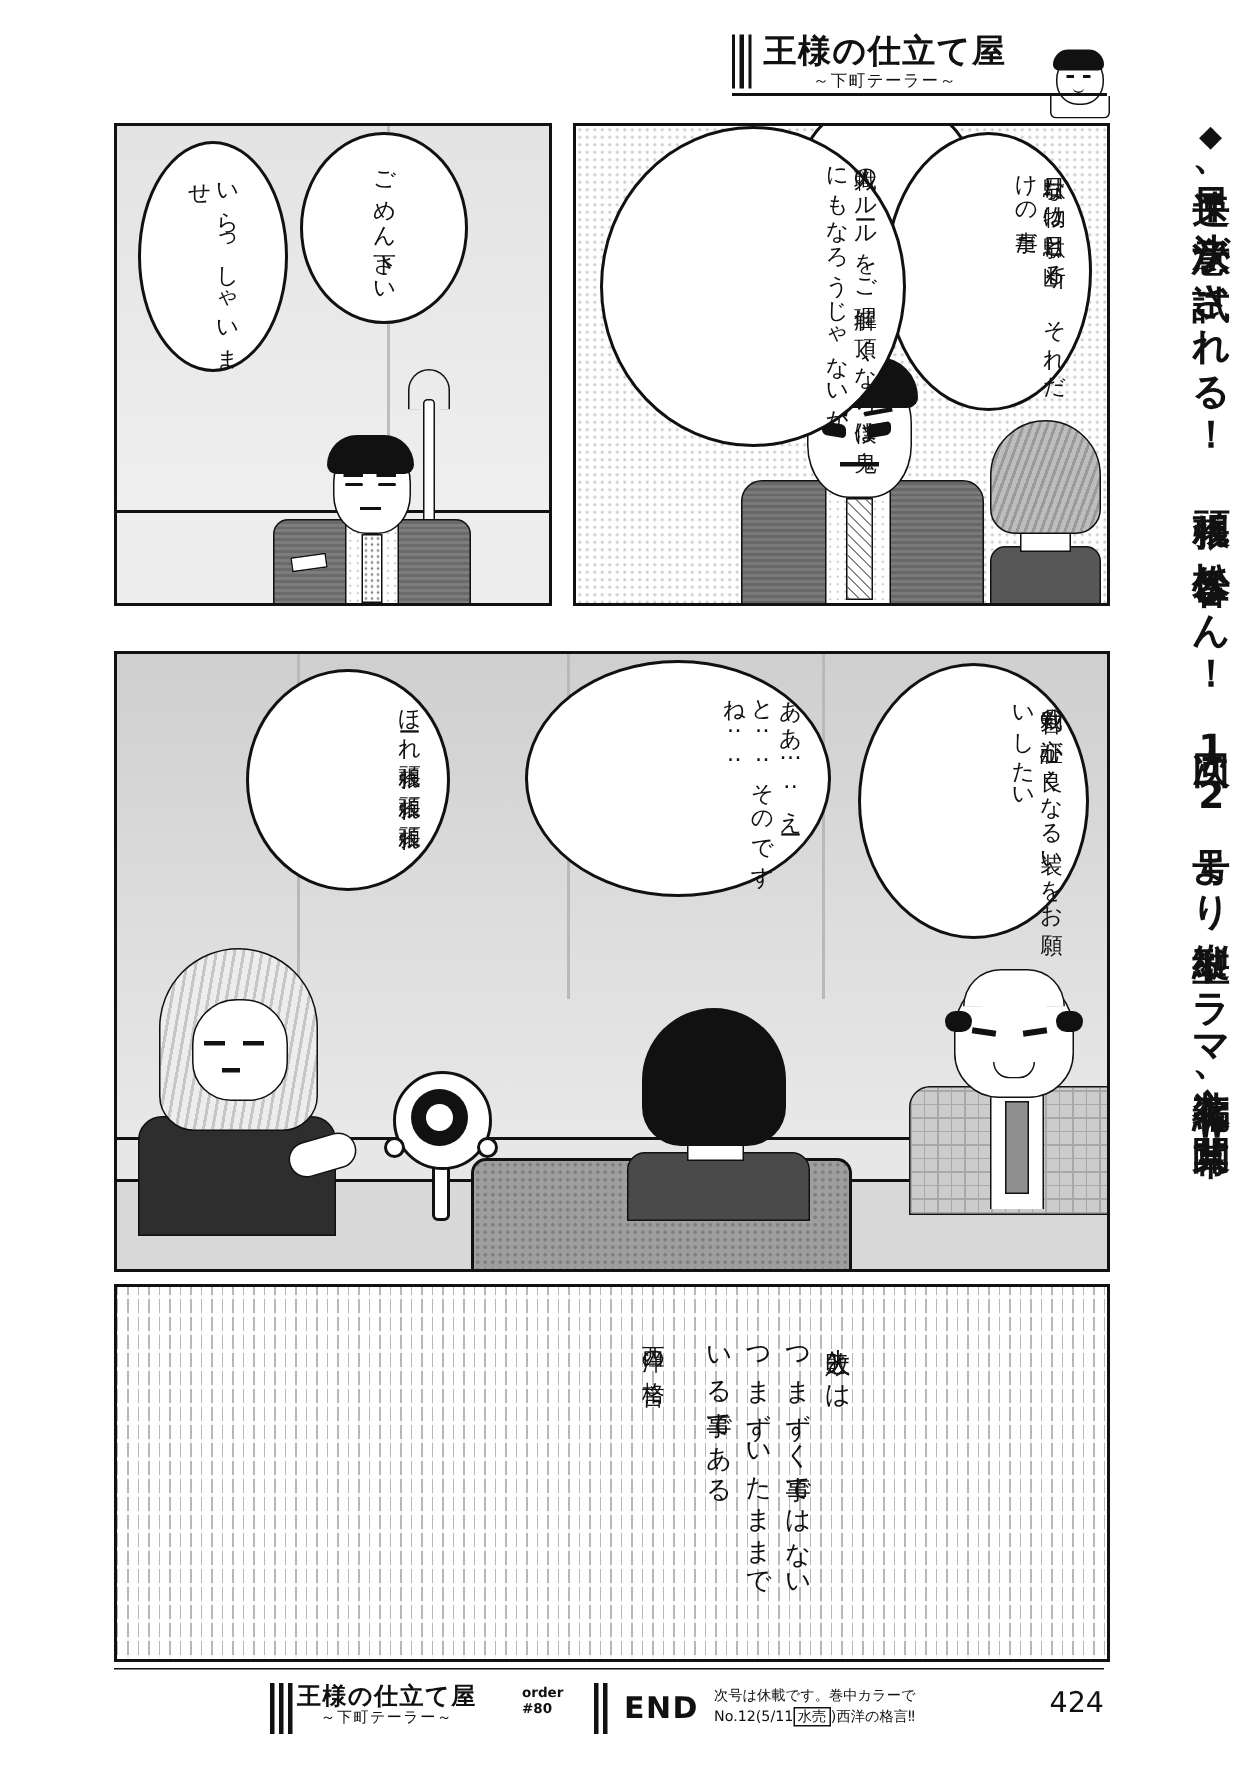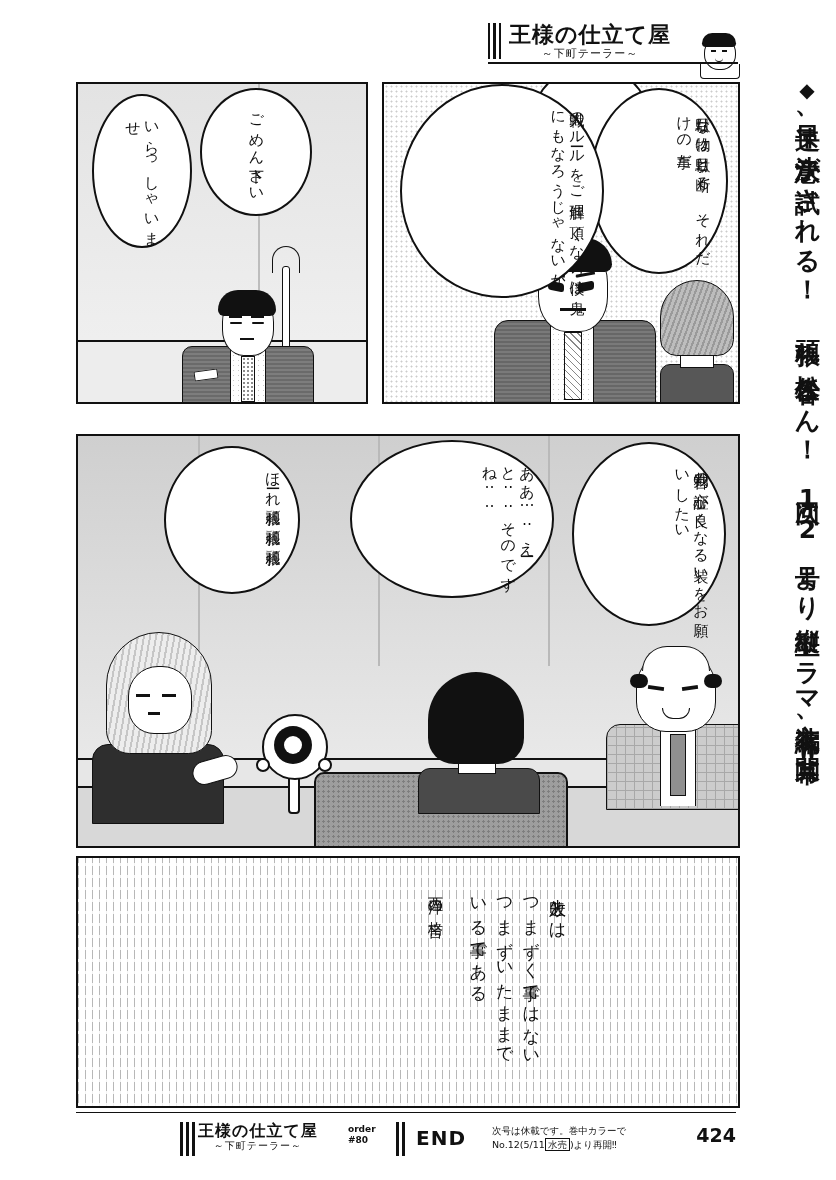--- a/index.html
+++ b/index.html
@@ -156,22 +156,22 @@
   .footer{position:absolute;left:76px;top:1118px;width:660px;height:46px;}
   .f-bars{position:absolute;left:104px;top:4px;display:flex;gap:3px;}
   .f-bars i{display:block;width:3px;height:34px;background:#111;}
   .f-title{position:absolute;left:122px;top:4px;line-height:1.1;}
   .f-title .t1{font-size:16px;font-weight:bold;letter-spacing:1px;}
   .f-title .t2{font-size:10px;text-align:center;letter-spacing:1px;}
   .f-order{position:absolute;left:272px;top:6px;font-size:9px;line-height:1.25;font-weight:bold;}
   .f-sep{position:absolute;left:320px;top:4px;display:flex;gap:3px;}
   .f-sep i{display:block;width:3px;height:34px;background:#111;}
   .f-end{position:absolute;left:340px;top:8px;font-size:20px;font-weight:bold;letter-spacing:1px;}
-  .f-note{position:absolute;left:416px;top:6px;font-size:9.5px;line-height:1.5;}
-  .f-pg{position:absolute;right:0px;top:6px;font-size:19px;font-weight:bold;}
+  .f-note{position:absolute;left:400px;top:6px;font-size:9.5px;line-height:1.5;}
+  .f-pg{position:absolute;right:0px;top:6px;font-size:19px;font-weight:normal;}
   .f-rule{position:absolute;left:76px;top:1112px;width:660px;height:1px;background:#111;}
   .boxed{border:1px solid #111;padding:0 2px;}
 </style>
 </head>
 <body>
 
 <div class="page">
 
   <div class="header">
     <div class="hdr-bars">
@@ -352,19 +352,19 @@
       <div>#80</div>
     </div>
     <div class="f-sep">
         <i></i>
         <i></i>
       </div>
     <div class="f-end">END</div>
     <div class="f-note">
       <div>次号は休載です。巻中カラーで</div>
       <div>
-        <span>No.12(5/11</span><span class="boxed">水売</span><span>)より再開‼</span>
+        <span>No.12(5/11</span><span class="boxed">水売</span><span>)西洋の格言‼</span>
       </div>
     </div>
     <div class="f-pg">424</div>
   </div>
 
 </div>
 
 </body></html>

